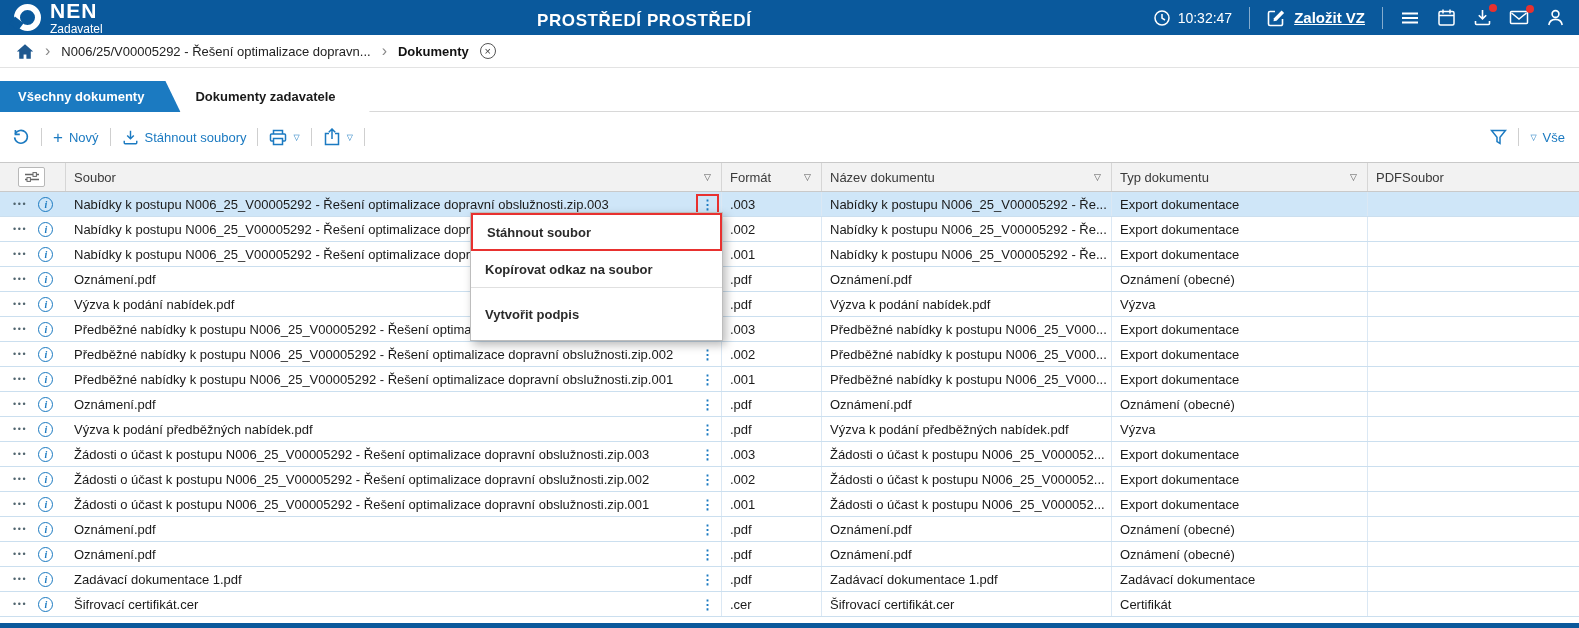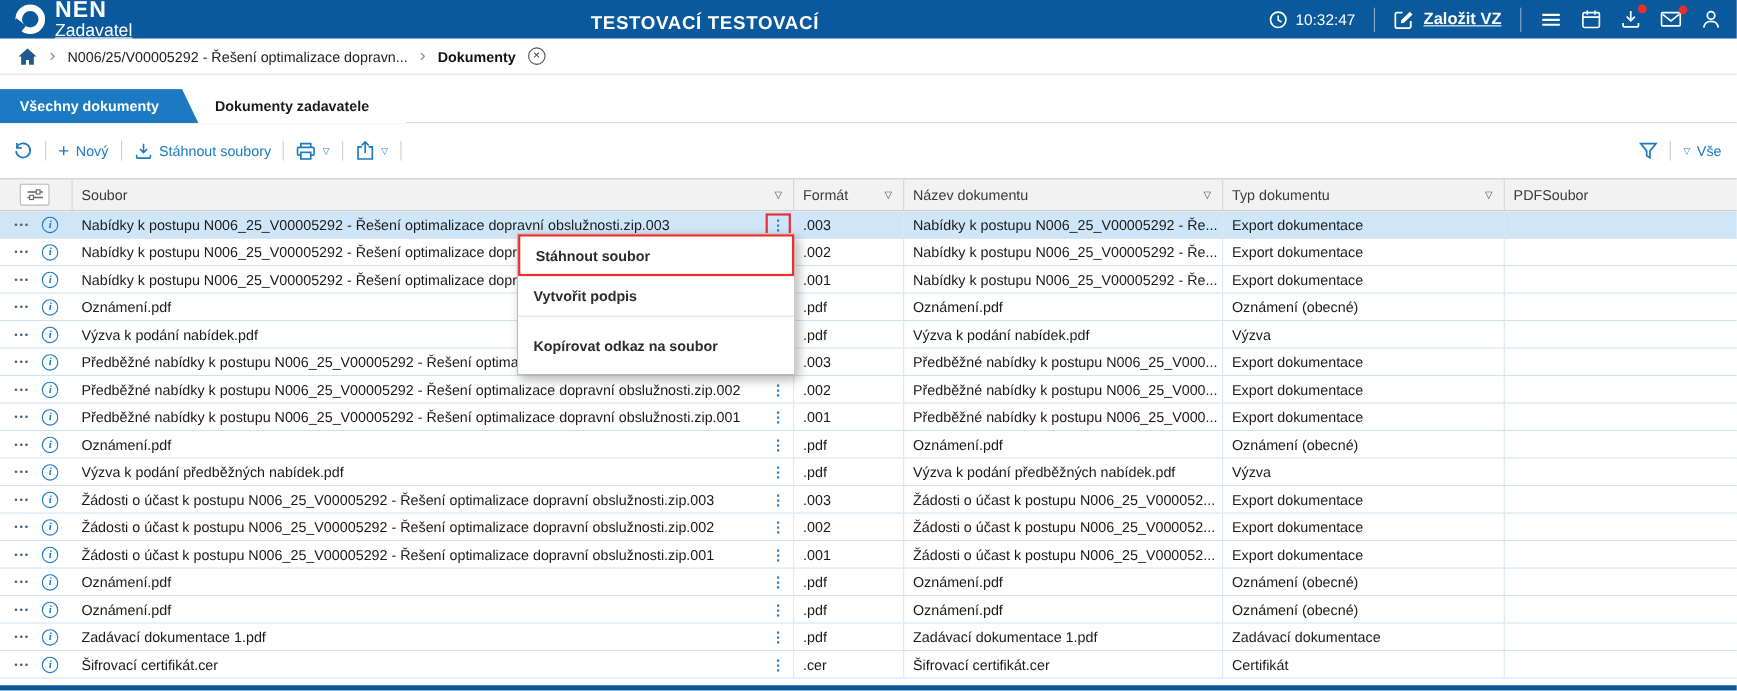--- a/index.html
+++ b/index.html
@@ -6,21 +6,21 @@
   html,body { overflow:hidden; }
   body { width:1579px; height:628px; font-family:"Liberation Sans", sans-serif; background:#fff; }
   .app { position:relative; width:1579px; height:628px; background:#fff; overflow:hidden; }
 
   
   .hdr { height:35px; background:#0a599c; display:flex; align-items:center; color:#fff; position:relative; padding:0 14px; }
   .logo { width:27px; height:27px; border:6px solid #fff; border-radius:50%; position:relative; margin-right:9px; flex:none; }
   .logo:after { content:""; position:absolute; left:-9px; bottom:-3px; width:11px; height:9px; background:#0a599c; transform:rotate(38deg); }
   .brand-wrap { display:flex; flex-direction:column; line-height:1; }
   .brand { font-size:21px; font-weight:bold; letter-spacing:1px; }
-  .brand-sub { font-size:16px; margin-top:2px; align-self:flex-end;text-decoration:underline; }
+  .brand-sub { font-size:12px; margin-top:2px; align-self:flex-end; }
   .hdr-title { position:absolute; left:537px; top:11px; font-size:17px; font-weight:bold; letter-spacing:.6px; }
   .hdr-right { margin-left:auto; display:flex; align-items:center; gap:17px; }
   .hdr-time { display:flex; align-items:center; gap:7px; font-size:14px; }
   .vsep { width:1px; height:22px; background:rgba(255,255,255,.5); }
   .hdr-new { display:flex; align-items:center; gap:8px; font-size:15px; font-weight:bold; cursor:pointer;text-decoration:underline; }
   .hicon { position:relative; display:inline-flex; align-items:center; justify-content:center; cursor:pointer; }
   .badge { position:absolute; top:-4px; right:-5px; width:8px; height:8px; border-radius:50%; background:#e8312f; }
 
   
   .crumbs { height:33px; display:flex; align-items:center; padding:0 16px; gap:11px; border-bottom:1px solid #e3e3e3; background:#fff; font-size:13px; color:#222; }
@@ -83,21 +83,21 @@
 <body>
 
 <div class="app">
 
   <div class="hdr">
     <div class="logo"></div>
     <div class="brand-wrap">
       <span class="brand">NEN</span>
       <span class="brand-sub">Zadavatel</span>
     </div>
-    <div class="hdr-title">TESTOVACÍ TESTOVACÍ</div>
+    <div class="hdr-title">PROSTŘEDÍ PROSTŘEDÍ</div>
 
     <div class="hdr-right">
       <div class="hdr-time">
         <span class="hicon">
           <svg width="18" height="18" viewBox="0 0 18 18">
               <circle cx="9" cy="9" r="7" fill="none" stroke="#fff" stroke-width="1.5"></circle>
               <path d="M9 5v4.2l3 1.8" fill="none" stroke="#fff" stroke-width="1.5"></path>
             </svg>
         </span>
         <span>10:32:47</span>
@@ -498,18 +498,18 @@
       <div class="cell c-format">.cer</div>
       <div class="cell c-nazev">Šifrovací certifikát.cer</div>
       <div class="cell c-typ">Certifikát</div>
       <div class="cell c-pdf"></div>
     </div>
       </div>
   </div>
 
   <div class="ctx">
     <div class="ctx-item">Stáhnout soubor</div>
+    <div class="ctx-item">Kopírovat odkaz na soubor</div>
     <div class="ctx-item">Vytvořit podpis</div>
-    <div class="ctx-item">Kopírovat odkaz na soubor</div>
   </div>
 
   <div class="bottom-bar"></div>
 </div>
 
 </body></html>

